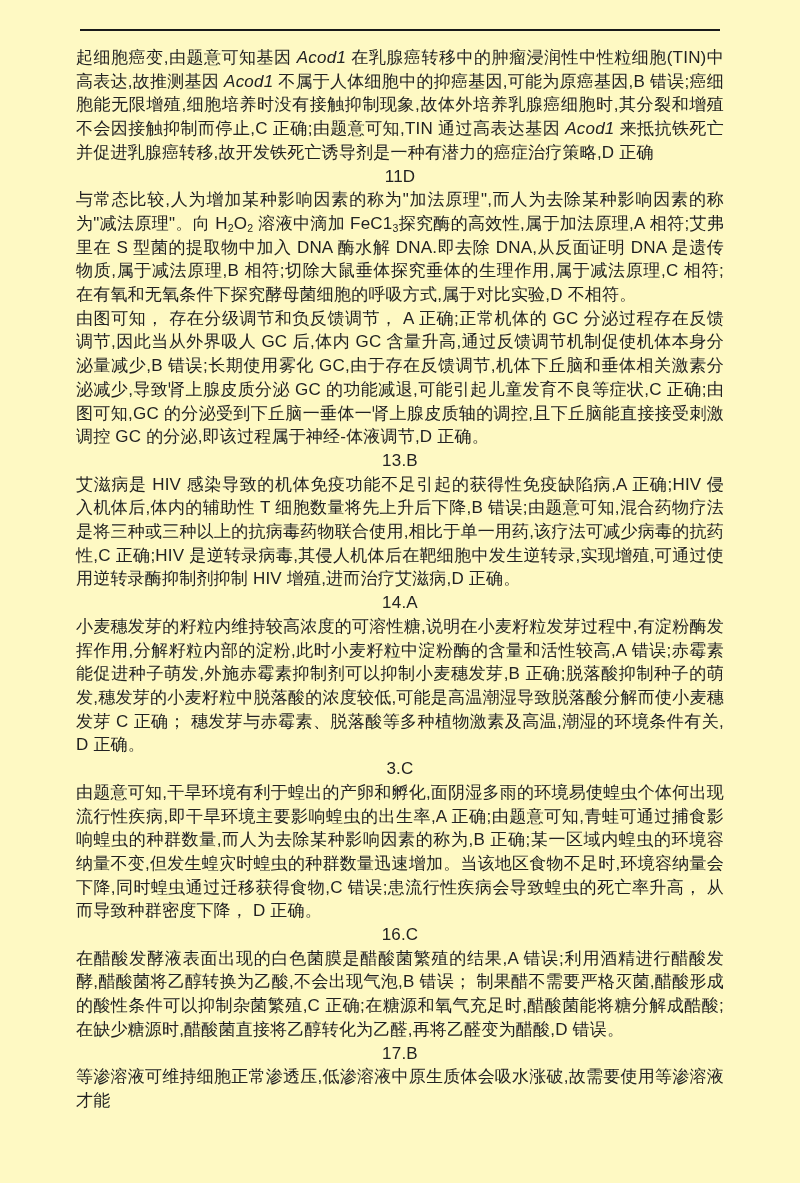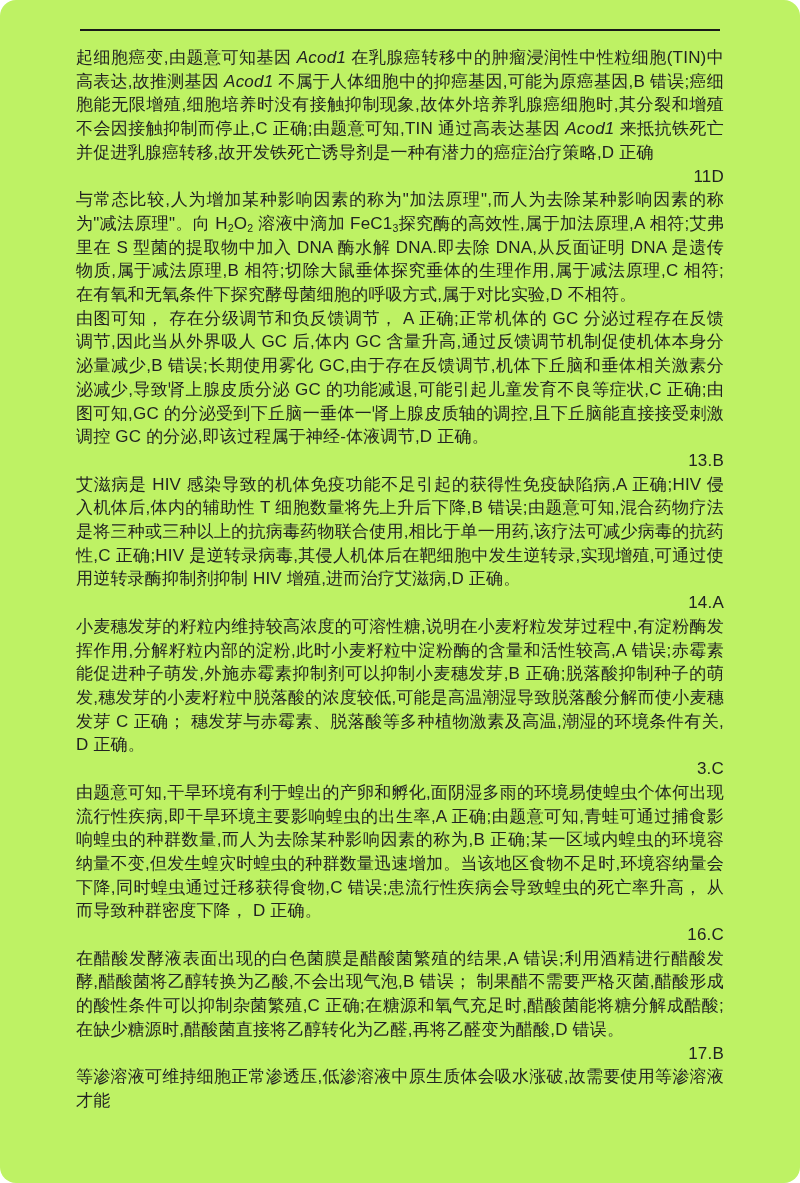--- a/index.html
+++ b/index.html
@@ -11,22 +11,21 @@
     width: 800px;
     height: 1183px;
     position: relative;
     font-family: "Liberation Sans", sans-serif;
     color: #222222;
     overflow: hidden;
   }
   .page {
     position: absolute;
     inset: 0;
-    background: #bef264;
-    border-radius: 16px;
+    background: #fef9c3;
   }
   .top-rule {
     position: absolute;
     left: 80px;
     top: 29px;
     width: 640px;
     height: 2px;
     background: #1a1a1a;
   }
   .content {
@@ -37,21 +36,21 @@
     font-size: 17px;
     line-height: 23.7px;
     letter-spacing: 0.2px;
   }
   .para {
     text-align: justify;
     text-align-last: left;
     word-break: break-all;
   }
   .answer-label {
-    text-align: right;
+    text-align: center;
   }
   .para i {
     font-style: italic;
   }
   .para sub {
     font-size: 0.62em;
     line-height: 0;
     vertical-align: -0.25em;
   }
 </style>

